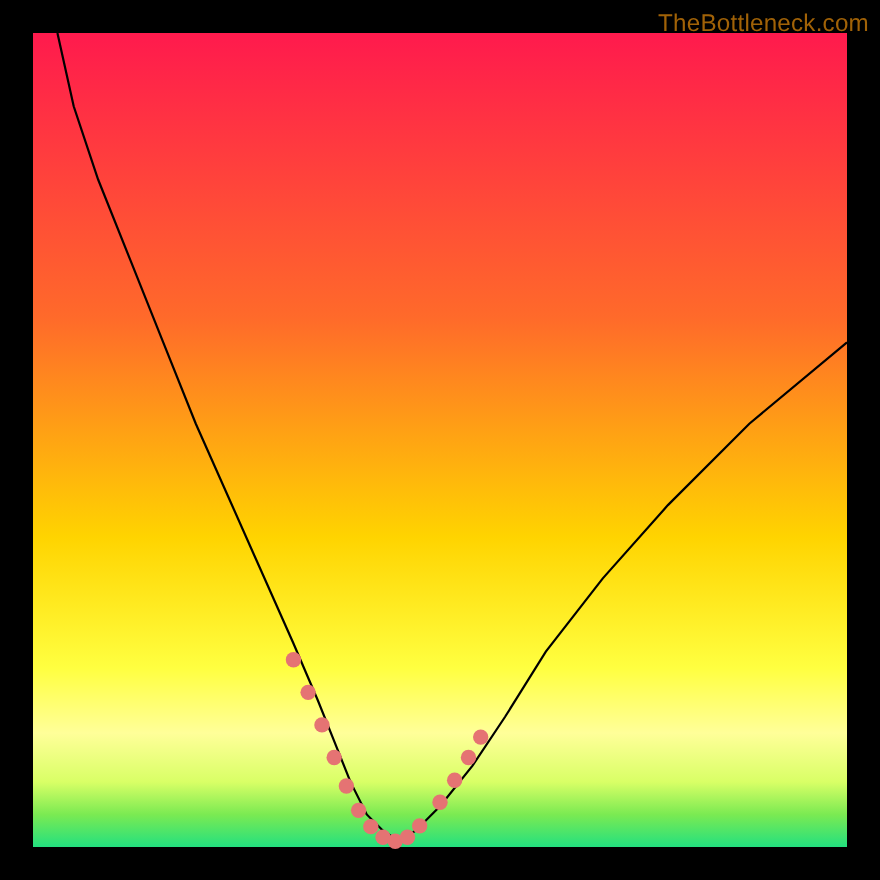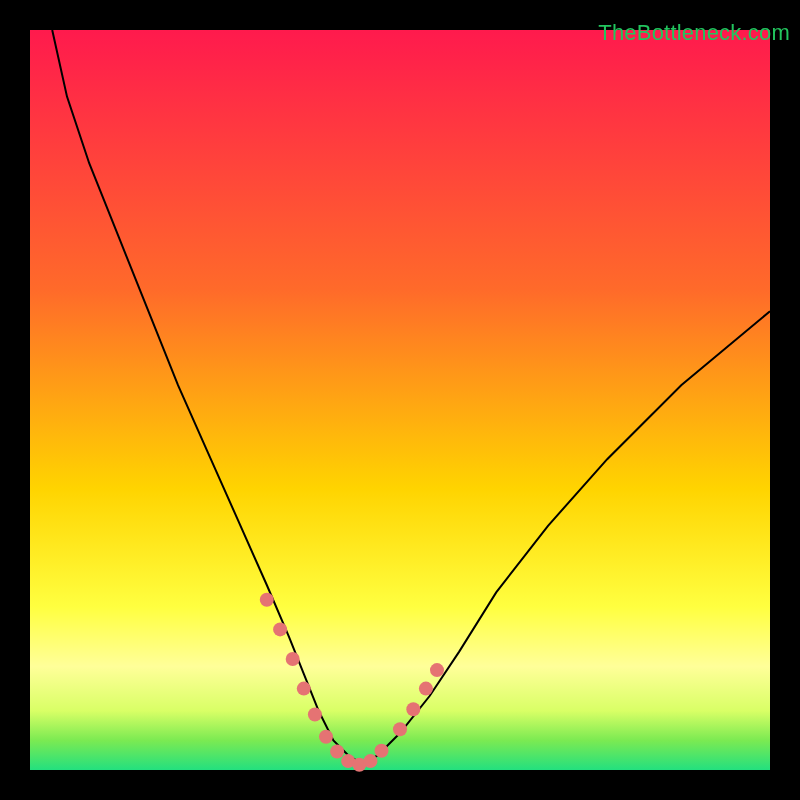--- a/index.html
+++ b/index.html
@@ -12,23 +12,23 @@
     background: #000;
   }
   .stage {
     position: relative;
     width: 800px;
     height: 800px;
     background: #000;
   }
   .watermark {
     position: absolute;
-    top: 20px;
+    top: 8px;
     right: 10px;
-    color: #22c55e;
+    color: #a16207;
     font-size: 22px;
     font-weight: 400;
     letter-spacing: 0.2px;
     z-index: 5;
   }
   
   .plot-area {
     position: absolute;
     left: 30px;
     top: 30px;

